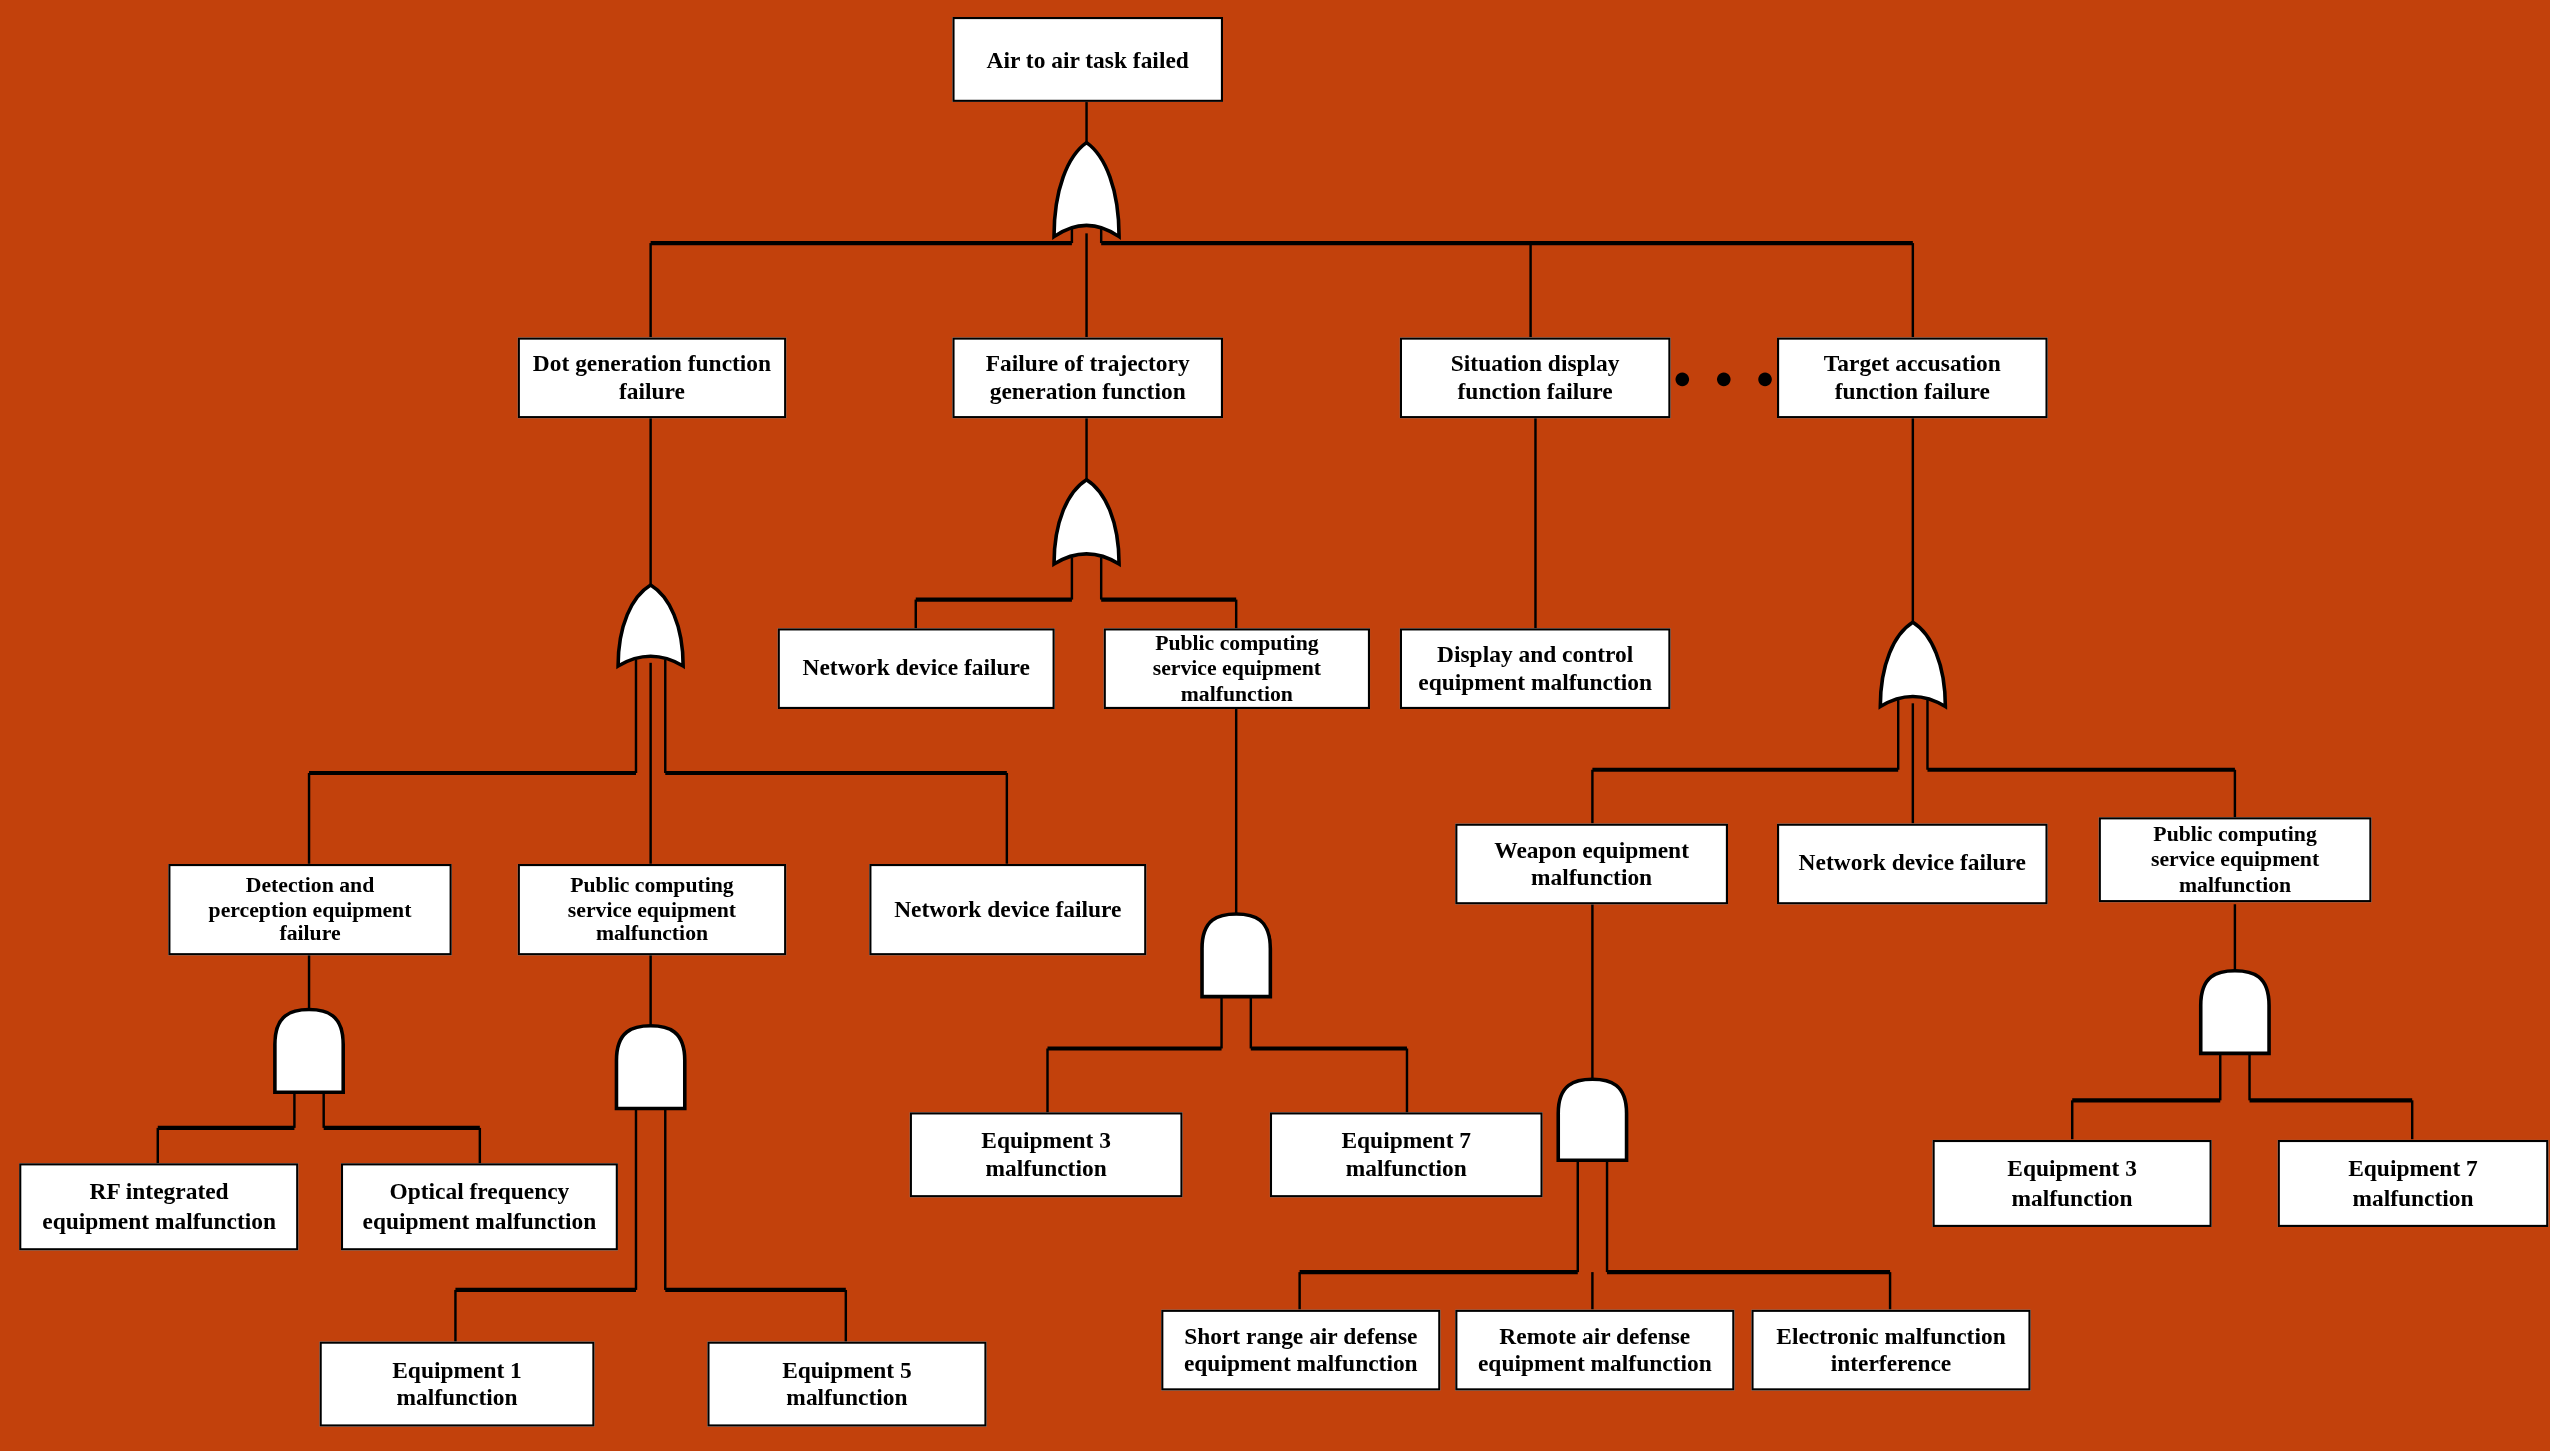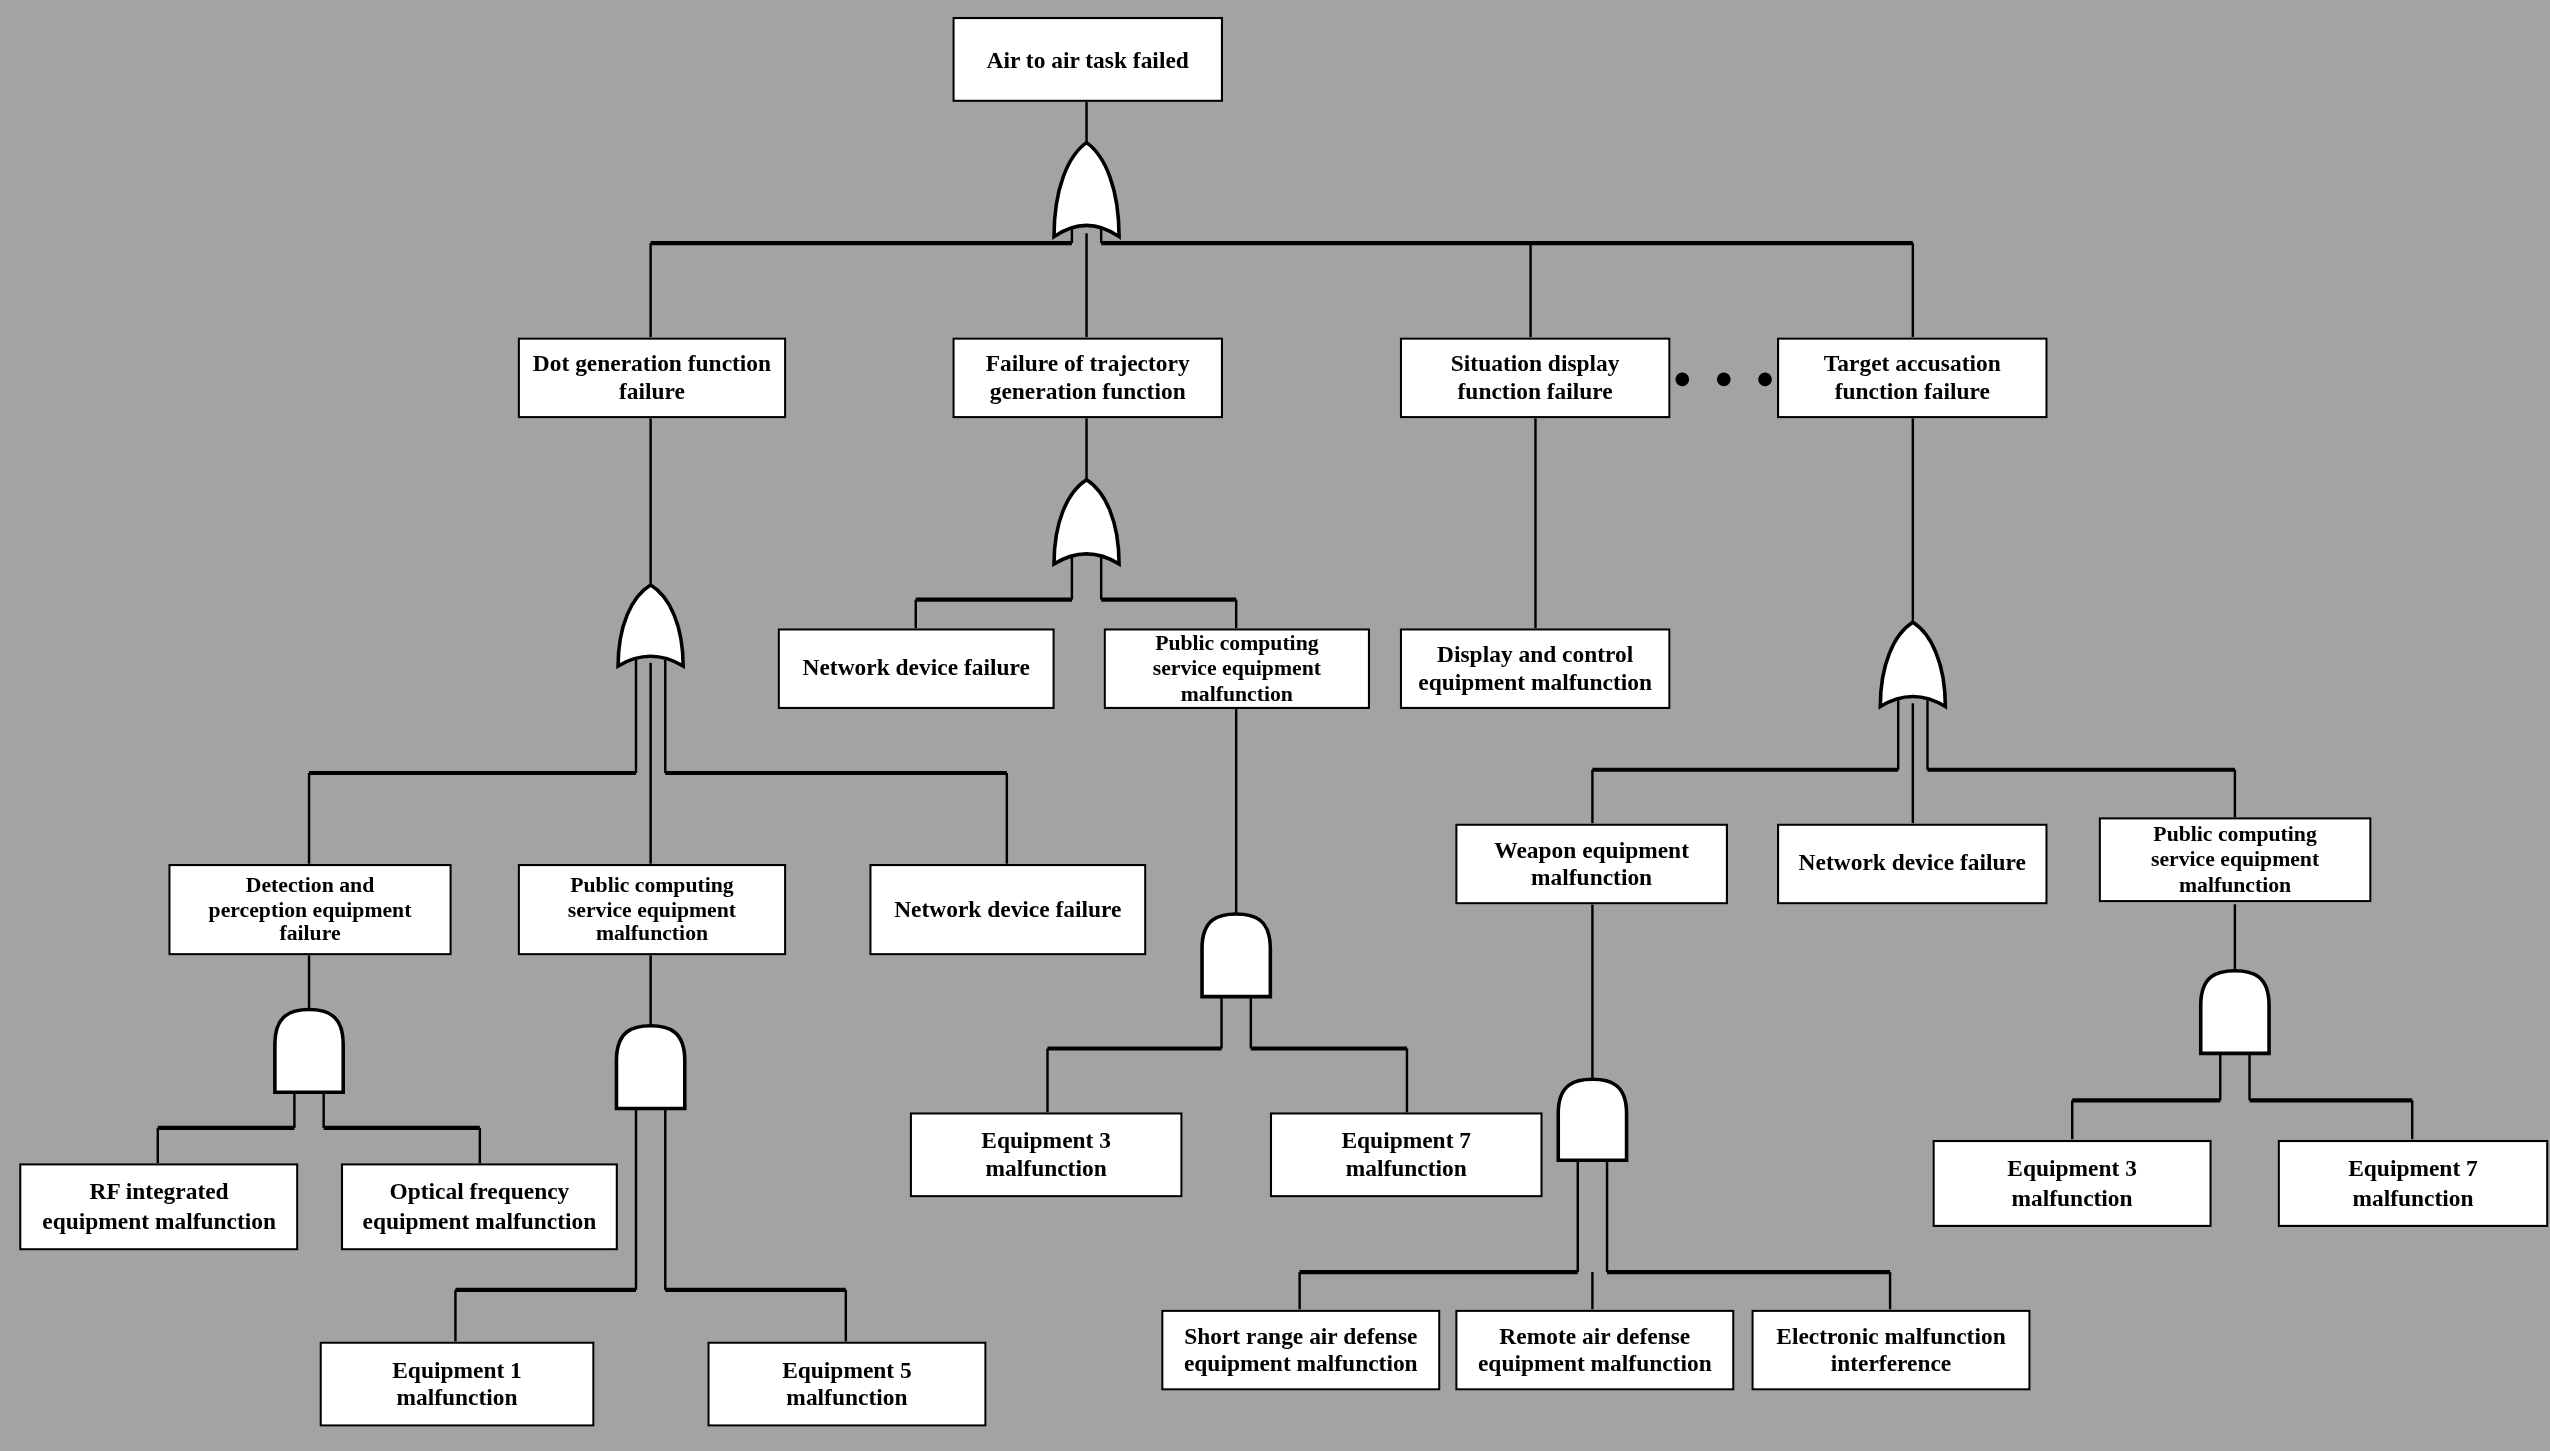--- a/index.html
+++ b/index.html
@@ -4,21 +4,21 @@
 <style>
   html, body {
     margin: 0;
     padding: 0;
     background: #ffffff;
   }
   #viewport {
     position: relative;
     width: 2550px;
     height: 1452px;
-    background: #a3a3a3;
+    background: #c2410c;
     overflow: hidden;
   }
   #stage {
     position: absolute;
     left: 0; top: 0;
     width: 1197px;
     height: 684px;
     transform: scale(2.1307, 2.1228);
     transform-origin: 0 0;
   }

